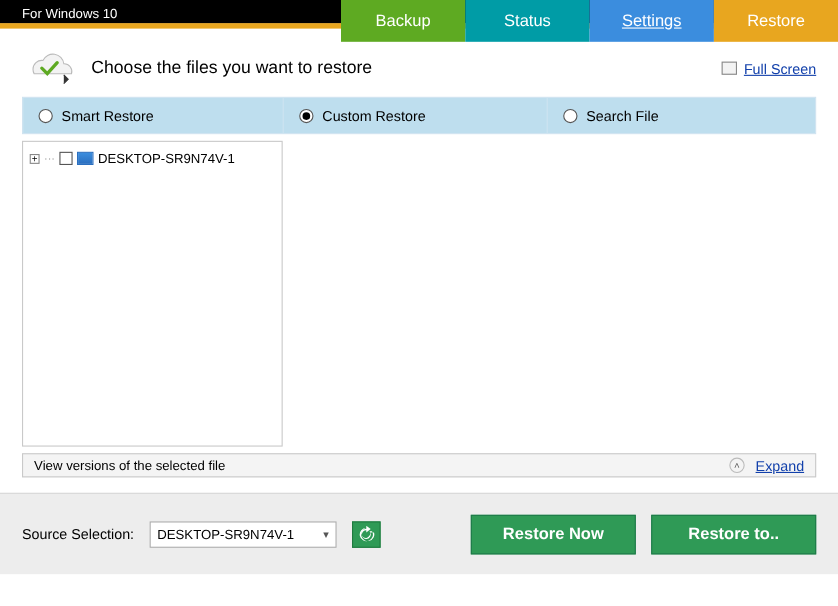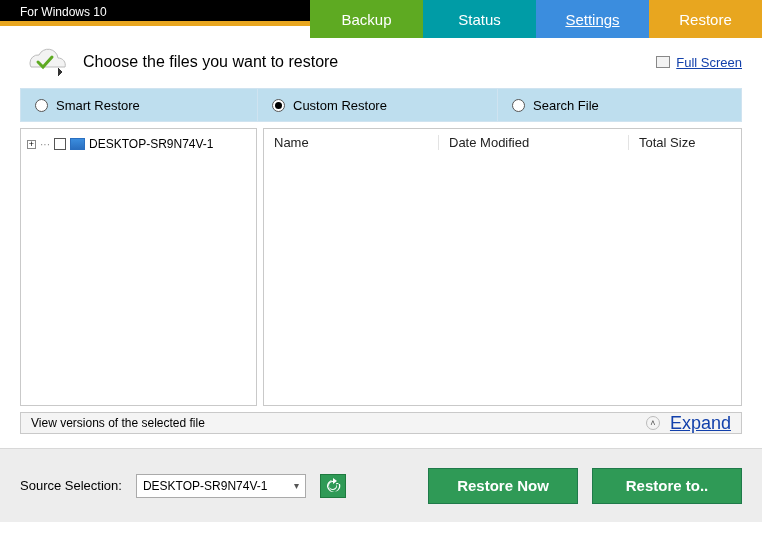--- a/index.html
+++ b/index.html
@@ -45,21 +45,21 @@
   .file-head { display:flex; height:26px; align-items:center; font-size:13px; color:#222; }
   .file-head .col { padding-left:10px; }
   .col-name { width:175px; border-right:1px solid #e3e3e3; }
   .col-date { width:190px; border-right:1px solid #e3e3e3; }
   .col-size { flex:1; }
 
   
   .versions-bar { margin:6px 20px 0 20px; height:22px; border:1px solid #c9c9c9; background:#f4f4f4; display:flex; align-items:center; justify-content:space-between; padding:0 10px; font-size:12px; cursor:pointer; }
   .versions-right { display:flex; align-items:center; gap:10px; }
   .chev-up { width:14px; height:14px; border:1px solid #bbb; border-radius:50%; display:flex; align-items:center; justify-content:center; font-size:9px; color:#555; }
-  .expand-link { color:#1240ab; text-decoration: underline; font-size:18px; }
+  .expand-link { color:#1240ab; text-decoration: underline; font-size:13px; }
 
   
   .bottom { margin-top:14px; background:#ededed; border-top:1px solid #d8d8d8; height:74px; display:flex; align-items:center; padding:0 20px; gap:14px;text-align:right; }
   .src-label { font-size:13px; }
   .src-select { width:170px; height:24px; border:1px solid #aaa; background:#fff; display:flex; align-items:center; justify-content:space-between; padding:0 6px; font-size:12px; cursor:pointer; }
   .src-select .arrow { font-size:10px; color:#555; }
   .refresh-btn { width:26px; height:24px; background:#2f9a56; display:flex; align-items:center; justify-content:center; color:#fff; cursor:pointer; border:1px solid #1f7a3f; }
   .spacer { flex:1; }
   .green-btn { width:150px; height:36px; background:#2f9a56; border:1px solid #1f7a4a; color:#fff; font-size:15px; font-weight:600; display:flex; align-items:center; justify-content:center; cursor:pointer; }
 </style>
@@ -114,27 +114,20 @@
 <div class="main">
   <div class="tree-pane">
     <div class="tree-row">
       <span class="tree-expand">+</span>
       <span class="tree-dots">···</span>
       <span class="tree-chk"></span>
       <span class="pc-icon"></span>
       <span>DESKTOP-SR9N74V-1</span>
     </div>
   </div>
-  <div class="file-pane">
-    <div class="file-head">
-      <div class="col col-name">Name</div>
-      <div class="col col-date">Date Modified</div>
-      <div class="col col-size">Total Size</div>
-    </div>
-  </div>
 </div>
 
 <div class="versions-bar">
   <span>View versions of the selected file</span>
   <span class="versions-right">
     <span class="chev-up">˄</span>
     <span class="expand-link">Expand</span>
   </span>
 </div>
 

